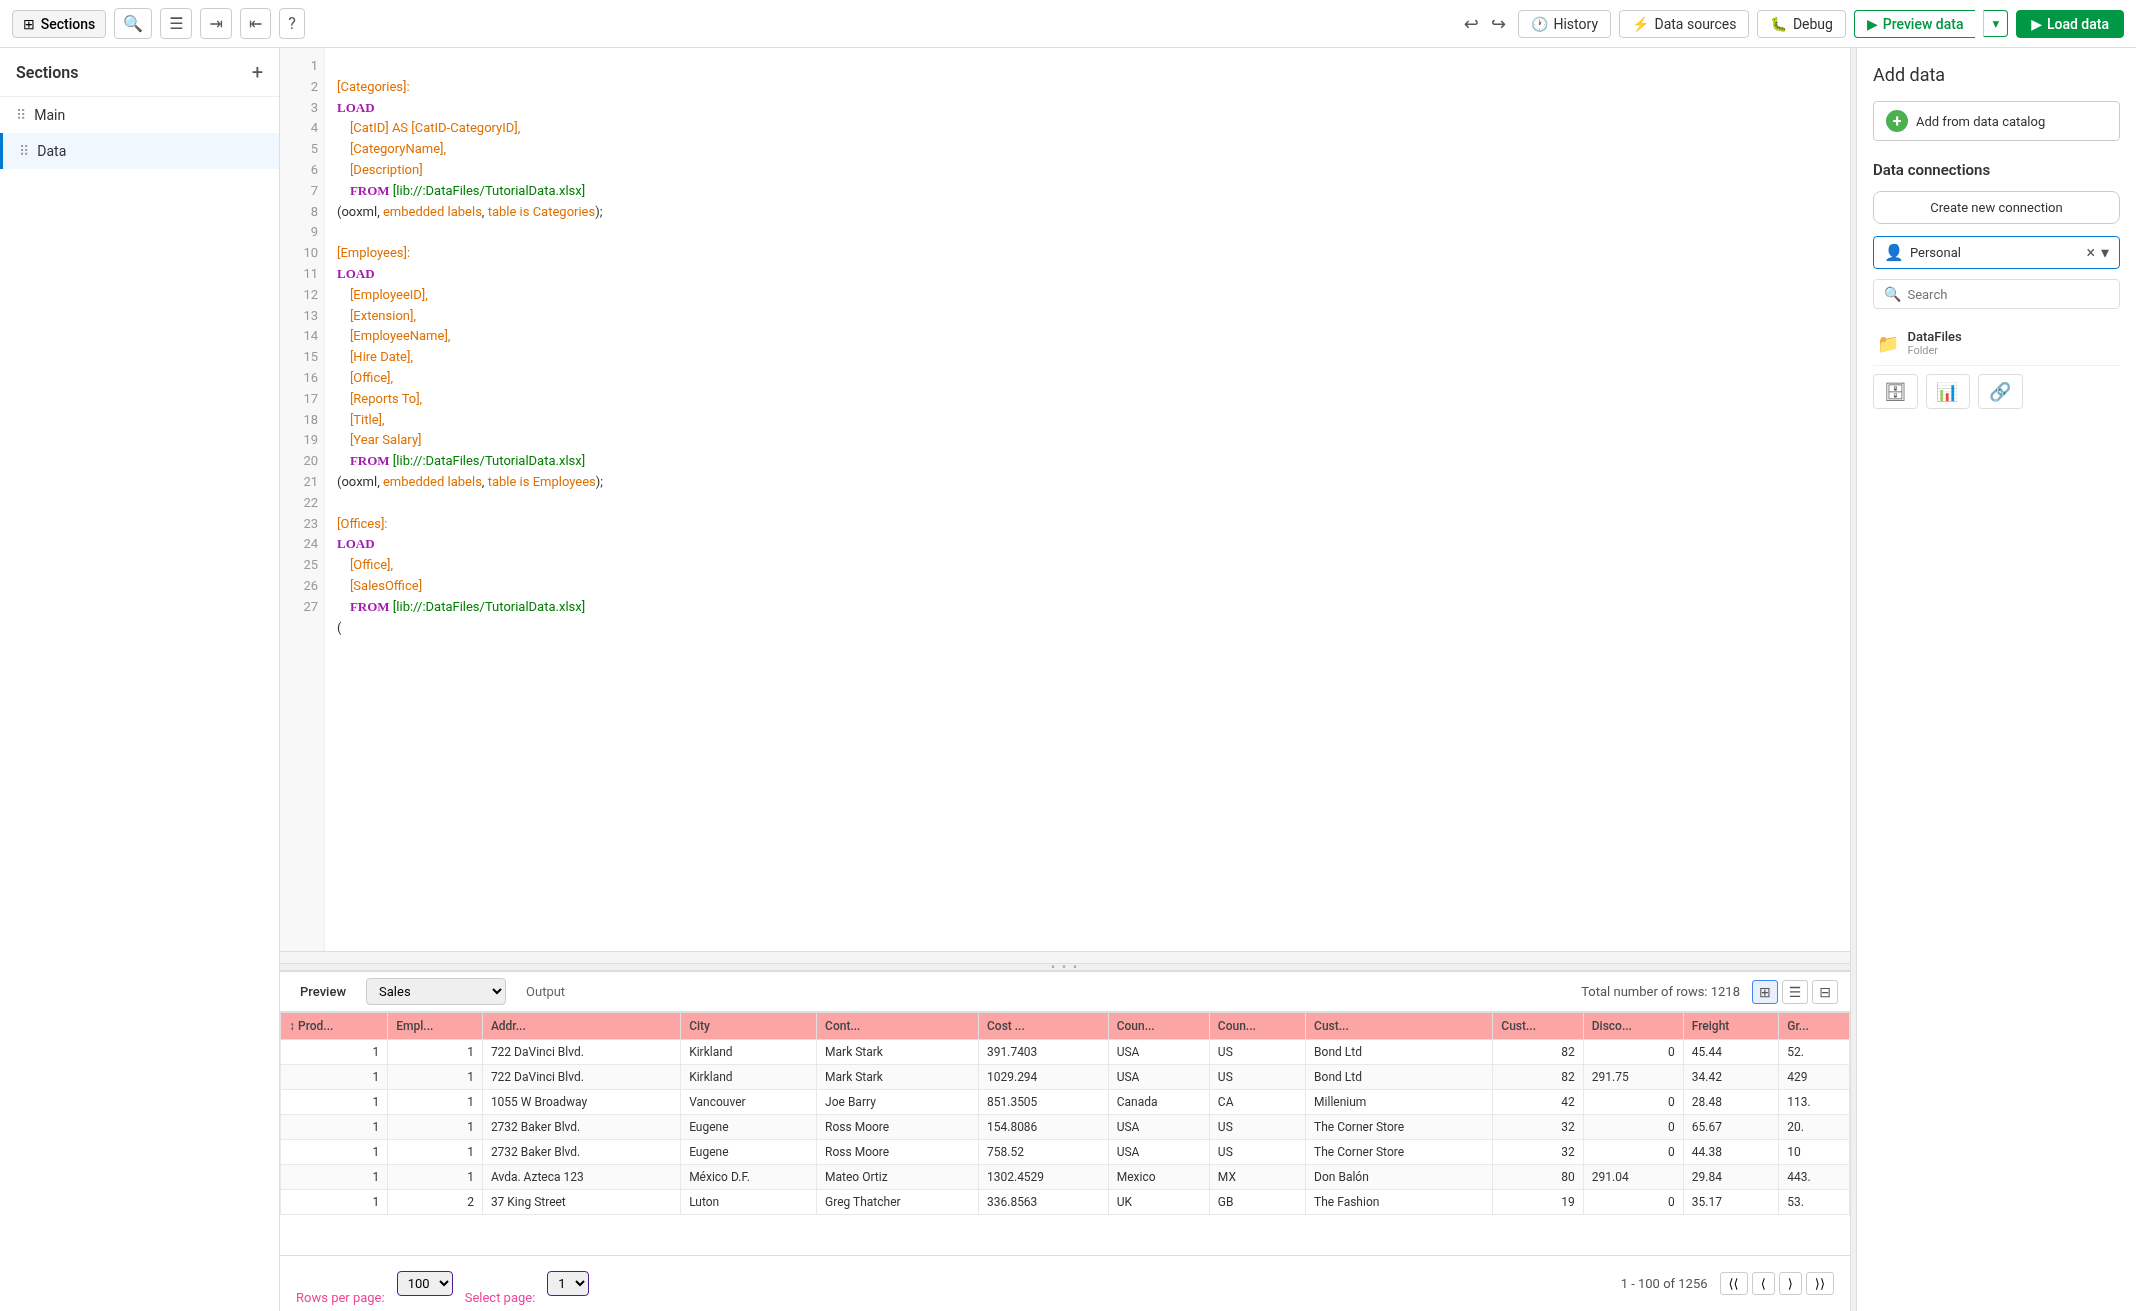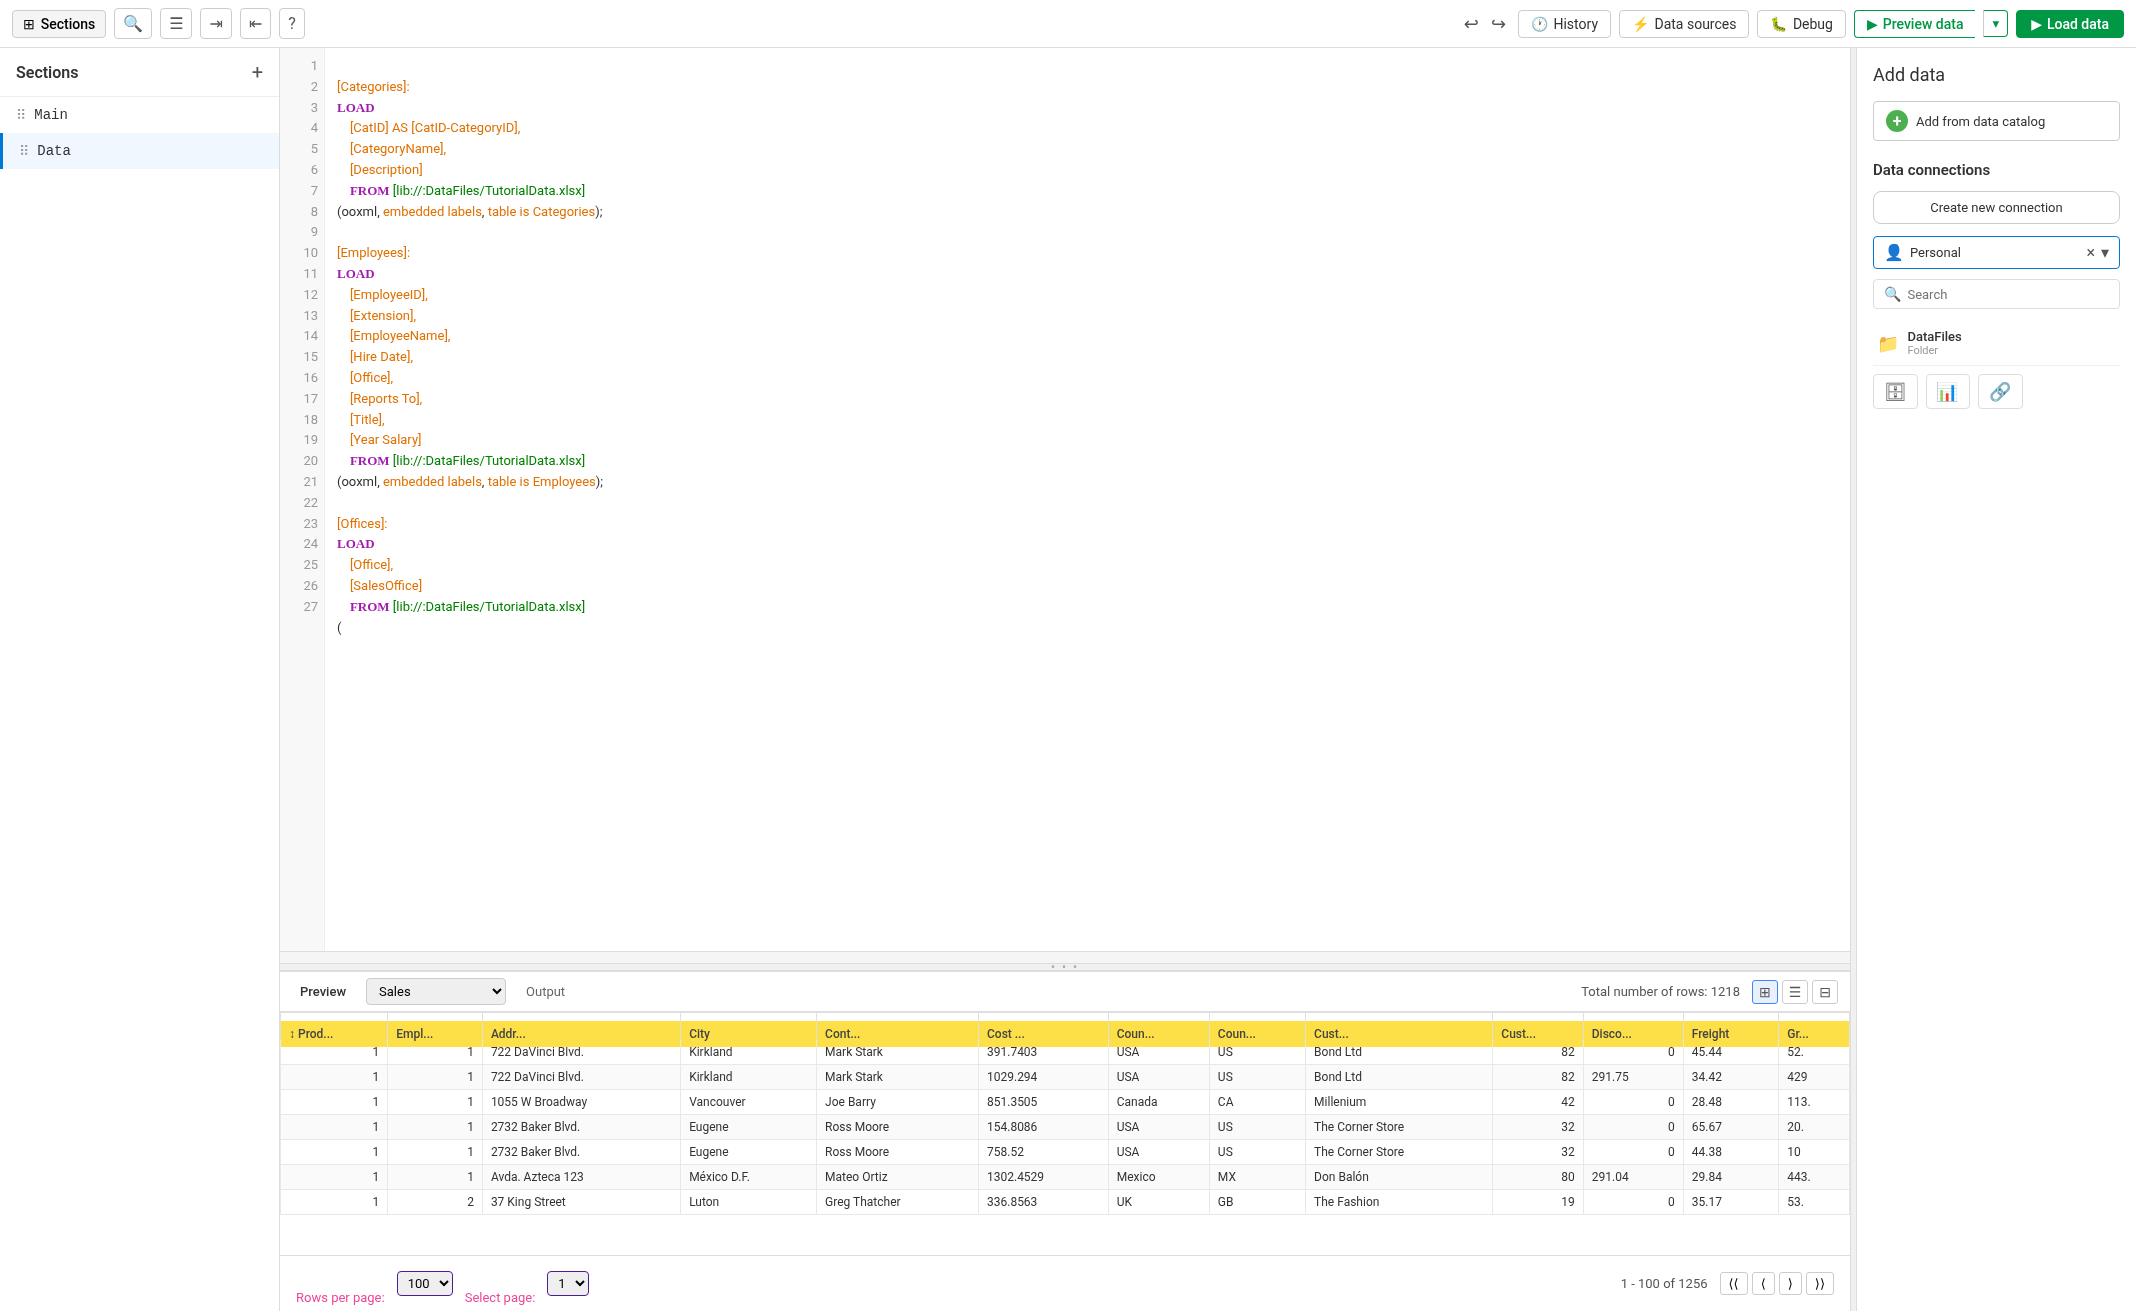--- a/index.html
+++ b/index.html
@@ -157,21 +157,21 @@
     }
     .sidebar-item.active {
       background: #f0f7ff;
       border-left: 3px solid #0078d4;
     }
     .sidebar-item .drag-handle {
       color: #999;
       cursor: grab;
       font-size: 14px;
     }
-    .sidebar-item-label { flex: 1; font-family: Liberation Mono, monospace; }
+    .sidebar-item-label { flex: 1; }
     .sidebar-item .delete-icon {
       color: #999;
       font-size: 14px;
       opacity: 0;
     }
 
     
     .editor-container {
       flex: 1;
       display: flex;
@@ -294,29 +294,29 @@
     .data-table-container {
       flex: 1;
       overflow: auto;
     }
     .data-table {
       border-collapse: collapse;
       font-size: 12px;
       min-width: 100%;
     }
     .data-table th {
-      background: #fde047;
+      background: #fca5a5;
       border: 1px solid #e0e0e0;
       padding: 6px 8px;
       text-align: left;
       font-weight: 500;
       color: #444;
       white-space: nowrap;
       position: sticky;
-      top: 8px;
+      top: 0;
     }
     .data-table td {
       border: 1px solid #e8e8e8;
       padding: 5px 8px;
       color: #333;
       white-space: nowrap;
     }
     .data-table tr:nth-child(even) td { background: #fafafa; }
     .data-table td.num { text-align: right; }
 

